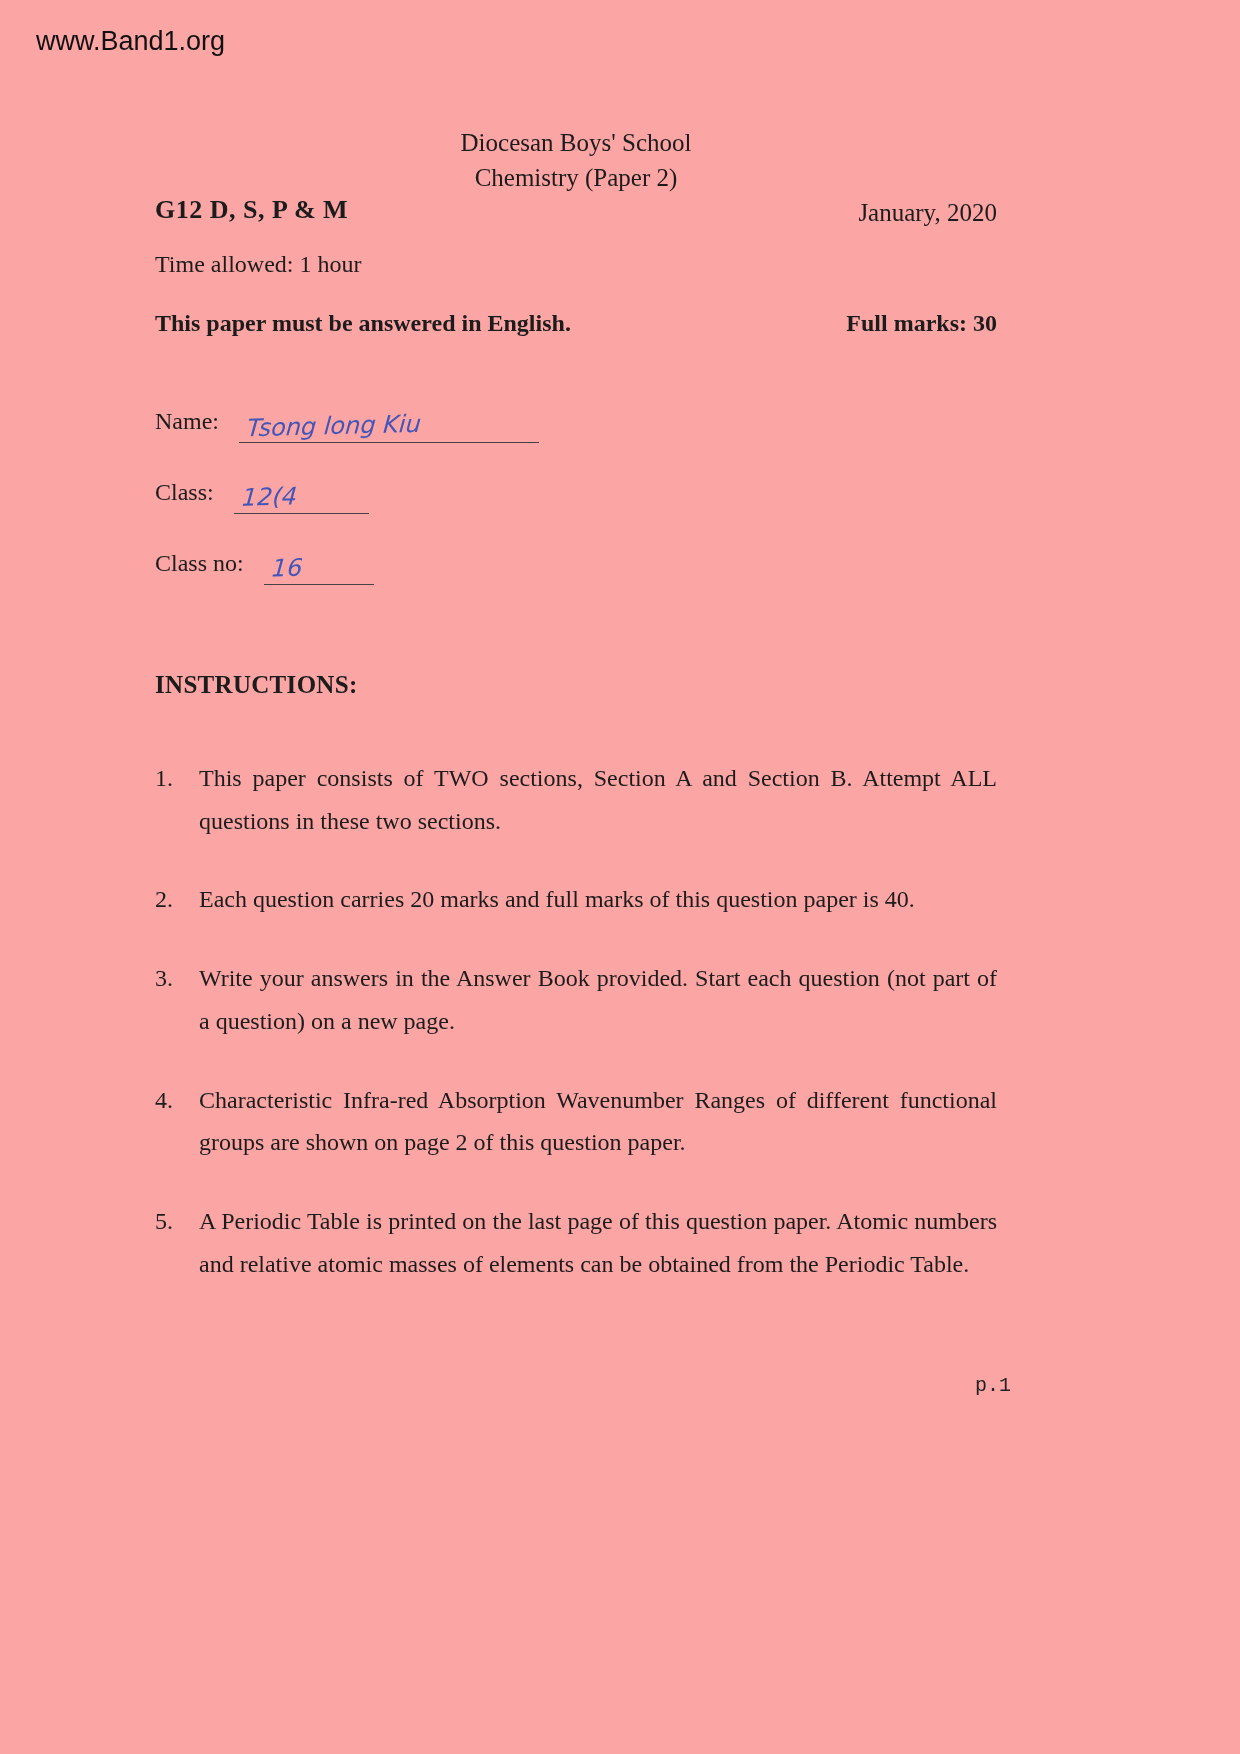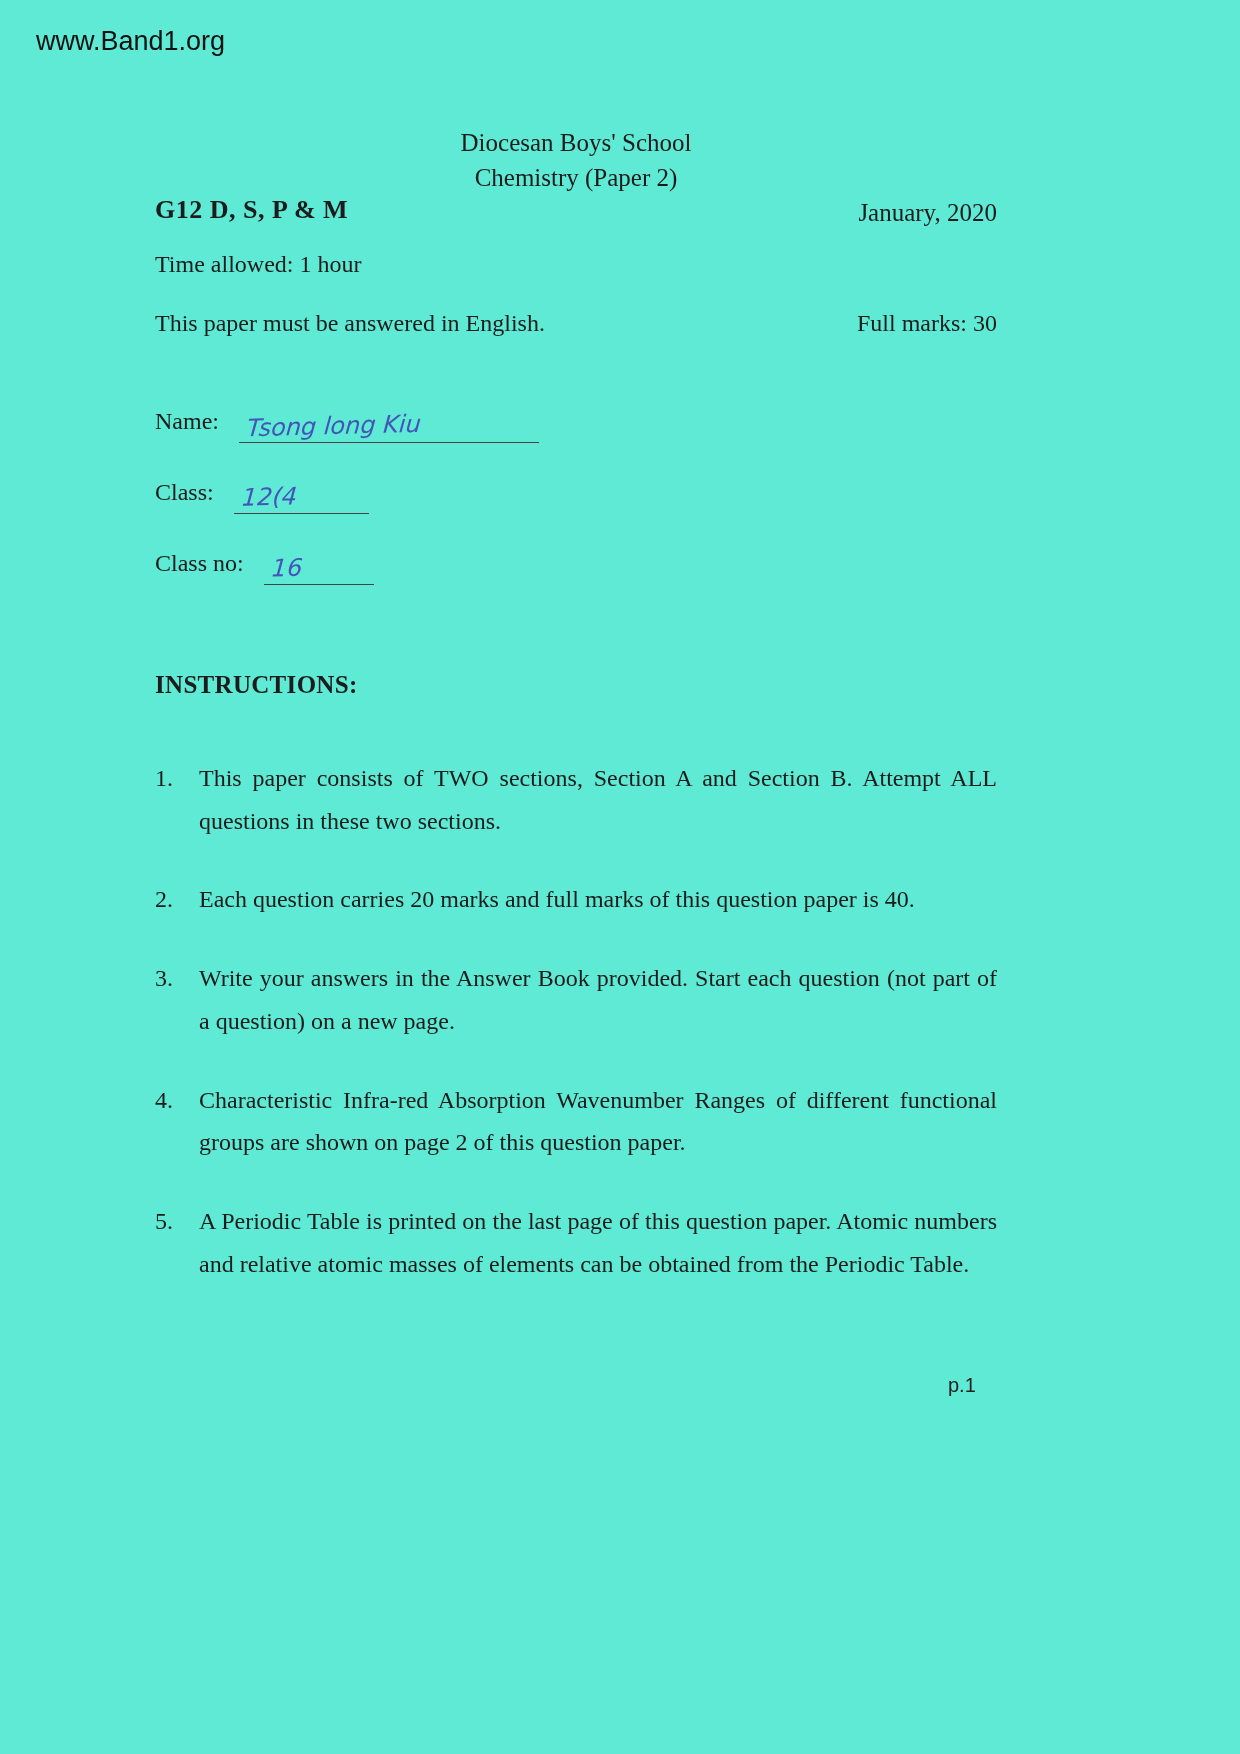--- a/index.html
+++ b/index.html
@@ -2,21 +2,21 @@
 <html><head>
 <meta charset="utf-8">
 <style>
   html, body { margin: 0; padding: 0; }
   body { background: #e8e8e6; }
   .page {
     position: relative;
     width: 1240px;
     height: 1754px;
     margin: 0 auto;
-    background: #5eead4;
+    background: #fca5a5;
     font-family: "Liberation Serif", serif;
     color: #1c1c1c;
     overflow: hidden;
   }
   .watermark {
     position: absolute;
     top: 26px;
     left: 36px;
     font-family: "Liberation Sans", sans-serif;
     font-size: 27px;
@@ -48,20 +48,21 @@
     right: 0;
     top: 70px;
     font-size: 25px;
   }
   .meta-block { margin-top: 56px; font-size: 24px; }
   .meta-row1 { margin-bottom: 32px; }
   .meta-row2 {
     display: flex;
     justify-content: space-between;
     align-items: baseline;
+    font-weight: bold;
   }
   .student-block { margin-top: 62px; font-size: 24px; }
   .field { margin-bottom: 27px; position: relative; height: 44px; }
   .field-label { display: inline-block; vertical-align: bottom; line-height: 44px; }
   .write-line {
     display: inline-block;
     vertical-align: bottom;
     border-bottom: 1.5px solid #444;
     height: 40px;
     margin-left: 14px;
@@ -96,23 +97,23 @@
     flex: 0 0 44px;
     line-height: 1.78;
   }
   .instr-text {
     flex: 1;
     text-align: justify;
     line-height: 1.78;
   }
   .page-footer {
     position: absolute;
-    left: 948px;
+    left: 975px;
     top: 1374px;
-    font-family: Liberation Sans, sans-serif;
+    font-family: Liberation Mono, monospace;
     font-size: 20px;
     color: #222;
   }
 </style>
 </head>
 <body>
 
 <div class="page">
 
   <div class="watermark">www.Band1.org</div>

